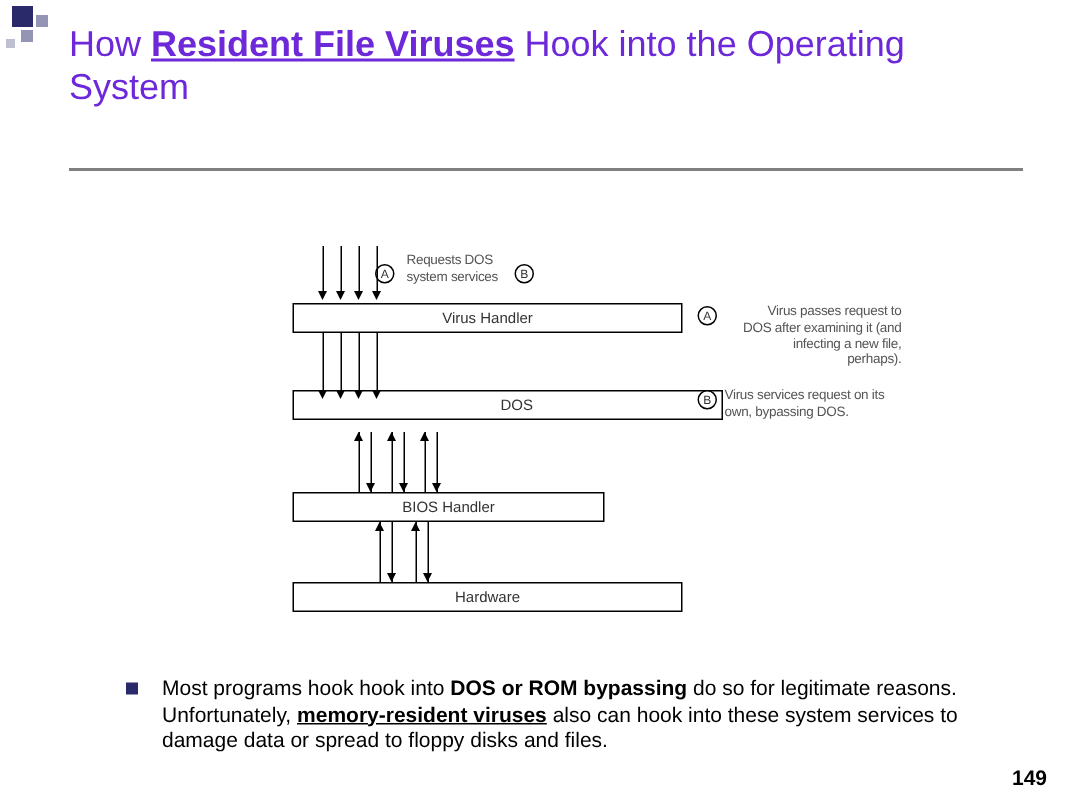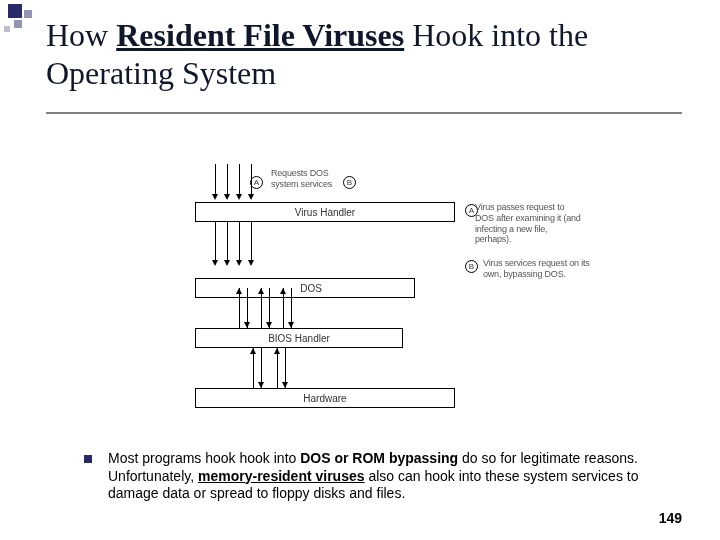--- a/index.html
+++ b/index.html
@@ -22,24 +22,23 @@
   }
   .deco .sq1 { left: 8px; top: 4px; width: 14px; height: 14px; }
   .deco .sq2 { left: 24px; top: 10px; width: 8px; height: 8px; opacity: .5; }
   .deco .sq3 { left: 14px; top: 20px; width: 8px; height: 8px; opacity: .5; }
   .deco .sq4 { left: 4px; top: 26px; width: 6px; height: 6px; opacity: .3; }
 
   .title {
     position: absolute;
     left: 46px; top: 16px;
     width: 640px;
-    font-size: 32px;
+    font-size: 24px;
     line-height: 1.2;
-    color: #0f172a;
-    font-family: Liberation Serif, serif;
+    color: #6d28d9;
   }
   .title .u { text-decoration: underline; }
 
   .hr { position: absolute; left: 46px; top: 112px; width: 636px; height: 2px; background: #808080; }
 
   .diagram {
     position: absolute;
     left: 175px; top: 144px;
     width: 400px; height: 280px;
     font-family: Arial, sans-serif;
@@ -106,21 +105,21 @@
   .bullet-text {
     font-size: 14px;
     line-height: 1.25;
     color: #000;
   }
   .bullet-text b { font-weight: bold; }
   .bullet-text .u { text-decoration: underline; }
 
   .pagenum {
     position: absolute;
-    right: 38px; bottom: 14px;
+    right: 22px; bottom: 14px;
     font-size: 14px;
     font-weight: bold;
     color: #000;
   }
 </style>
 </head>
 <body>
 
 <div class="deco">
   <div class="sq sq1"></div>
@@ -131,21 +130,21 @@
 
 <div class="title">
   <span>How </span><b class="u">Resident File Viruses</b><span> Hook into the Operating System</span>
 </div>
 
 <div class="hr"></div>
 
 <div class="diagram">
 
   <div class="box" style="left:20px; top:58px; width:260px;">Virus Handler</div>
-  <div class="box" style="left:20px; top:134px; width:220px;padding-left:12px;">DOS</div>
+  <div class="box" style="left:20px; top:116px; width:287px;padding-left:12px;">DOS</div>
   <div class="box" style="left:20px; top:184px; width:208px;">BIOS Handler</div>
   <div class="box" style="left:20px; top:244px; width:260px;">Hardware</div>
 
   <div class="dtext" style="left:96px; top:24px; width:70px;">Requests DOS system services</div>
 
   <div class="marker" style="left:75px; top:32px;">A</div>
   <div class="marker" style="left:168px; top:32px;">B</div>
 
   <div class="vline" style="left:40px; top:20px; height:32px;"></div>
     <div class="arrow-down" style="left:37px; top:50px;"></div>
@@ -181,21 +180,21 @@
   <div class="vline" style="left:78px; top:204px; height:40px;"></div>
     <div class="arrow-up" style="left:75px; top:204px;"></div>
   <div class="vline" style="left:86px; top:204px; height:40px;"></div>
     <div class="arrow-down" style="left:83px; top:238px;"></div>
   <div class="vline" style="left:102px; top:204px; height:40px;"></div>
     <div class="arrow-up" style="left:99px; top:204px;"></div>
   <div class="vline" style="left:110px; top:204px; height:40px;"></div>
     <div class="arrow-down" style="left:107px; top:238px;"></div>
 
   <div class="marker" style="left:290px; top:60px;">A</div>
-  <div class="dtext" style="left:300px; top:58px; width:110px;">Virus passes request to DOS after examining it (and infecting a new file, perhaps).</div>
+  <div class="dtext" style="left:316px; top:58px; width:110px;text-align:right;">Virus passes request to DOS after examining it (and infecting a new file, perhaps).</div>
 
   <div class="marker" style="left:290px; top:116px;">B</div>
   <div class="dtext" style="left:308px; top:114px; width:110px;">Virus services request on its own, bypassing DOS.</div>
 </div>
 
 <div class="bullet-row">
   <div class="bullet-sq"></div>
   <div class="bullet-text">
     <span>Most programs hook hook into </span><b>DOS or ROM bypassing</b><span> do so for legitimate reasons. Unfortunately, </span><b class="u">memory-resident viruses</b><span> also can hook into these system services to damage data or spread to floppy disks and files.</span>
   </div>

